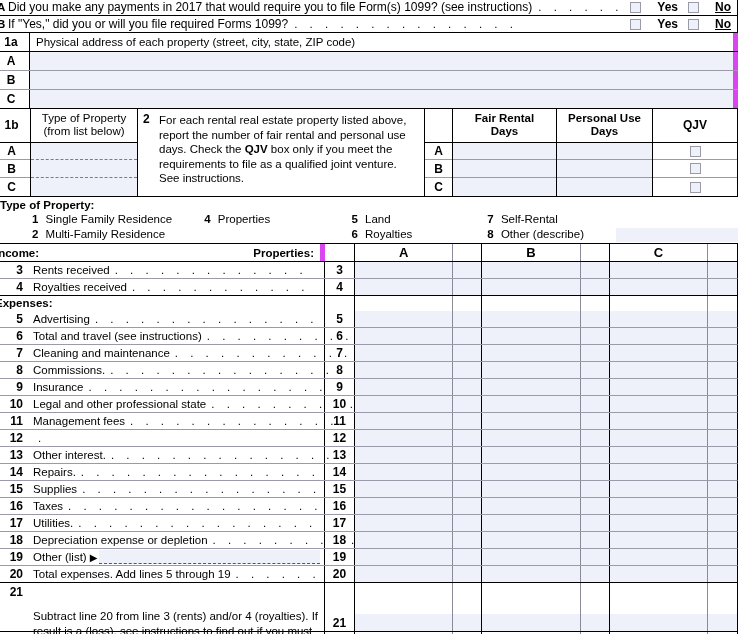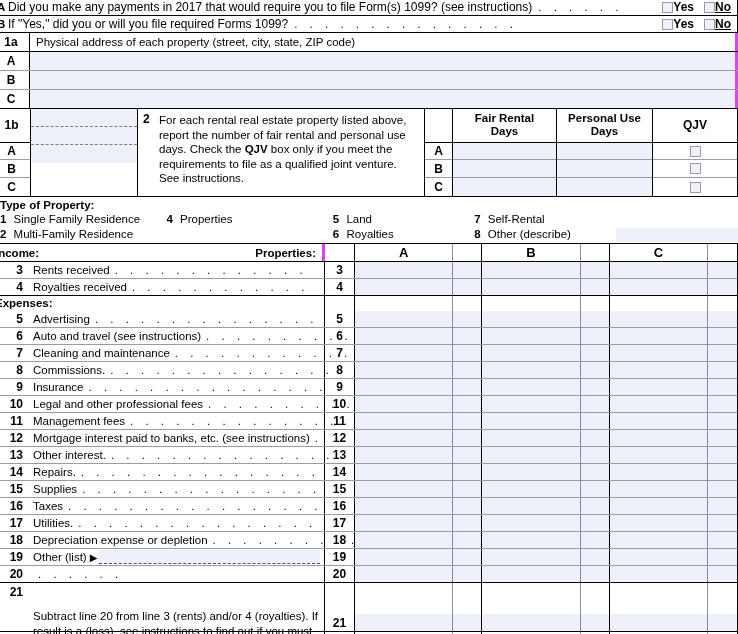--- a/index.html
+++ b/index.html
@@ -22,21 +22,21 @@
     width: 746px;
     background: #fff;
   }
 
   .fill { background: #eef0fa; }
 
   
   .row { display: flex; align-items: stretch; }
   .bt  { border-top: 1px solid #000; }
   .bb  { border-bottom: 1px solid #000; }
-  .br  { border-right: 3px solid #d946ef; }
+  .br  { border-right: 5px solid #d946ef; }
   .bl  { border-left: 1px solid #000; }
   .thinb { border-bottom: 1px solid #9a9aa8; }
 
   
   .ab-row {
     display: flex; align-items: center;
     height: 17px;
     padding-left: 4px;
     border-left: 1px solid #000;
     border-right: 1px solid #000;
@@ -44,21 +44,21 @@
   .ab-letter { font-weight: bold; font-size: 11.5px; width: 11px; }
   .ab-text { font-size: 12px; white-space: nowrap; }
   .leader { flex: 1; font-size: 11.5px; letter-spacing: 4.5px;
             overflow: hidden; white-space: nowrap; padding: 0 6px;
             color:#000; }
   .cb {
     width: 11px; height: 11px;
     border: 1px solid #9a9aa8; background: #eef0fa;
     display: inline-block; flex: none;
   }
-  .yn { font-weight: bold; font-size: 12px; margin: 0 10px 0 0; }
+  .yn { font-weight: bold; font-size: 12px; margin: 0 10px 0 16px; }
   .yn.last { margin-right: 6px; text-decoration: underline; }
 
   
   .num-cell {
     width: 38px; flex: none;
     display: flex; align-items: center; justify-content: center;
     font-weight: bold; font-size: 12px;
     border-right: 1px solid #000;
   }
   .addr-head { flex: 1; display: flex; align-items: center;
@@ -73,21 +73,21 @@
   .pud-col { width: 96px; flex: none; border-right: 1px solid #000; }
   .qjv-col { width: 84px; flex: none; }
 
   .ctr { display: flex; align-items: center; justify-content: center;
          text-align: center; }
 
   
   .legend { padding: 2px 0 1px 8px; }
   .legend-title { font-weight: bold; font-size: 11.5px; padding-bottom: 1px;}
   .legend-grid { display: flex; font-size: 11.5px; line-height: 15px; }
-  .legend-col { display: flex; flex-direction: column; }
+  .legend-col { display: flex; flex-direction: column; padding-left: 32px; }
   .legend-item { white-space: nowrap; }
   .legend-item b { font-weight: bold; margin-right: 4px; }
   .lc1 { width: 176px; }
   .lc2 { width: 176px; }
   .lc3 { width: 104px; }
   .lc4 { width: 150px; margin-left: 43px; }
   .other-fill { width: 122px; height: 14px; margin-top: 16px; }
 
   
   .desc-col { width: 332px; flex: none; border-right: 1px solid #000; }
@@ -170,20 +170,24 @@
   <div class="row bb" style="height:88px; border-left:1px solid #000; border-right:1px solid #000;">
 
     <div style="width:38px; flex:none; border-right:1px solid #000; display:flex; flex-direction:column;">
       <div class="ctr bb" style="height:34px; font-weight:bold; font-size:12px;">1b</div>
       <div class="ctr thinb" style="height:18px; font-weight:bold; font-size:12px;">A</div>
       <div class="ctr thinb" style="height:18px; font-weight:bold; font-size:12px;">B</div>
       <div class="ctr" style="height:18px; font-weight:bold; font-size:12px;">C</div>
     </div>
 
     <div class="prop-type-col" style="display:flex; flex-direction:column;">
+      <div class="ctr bb" style="height:34px; flex-direction:column; font-size:11.5px; line-height:13px;">
+        <span>Type of Property</span>
+        <span>(from list below)</span>
+      </div>
       <div class="fill dotted-sep" style="height:18px;"></div>
       <div class="fill dotted-sep" style="height:18px;"></div>
       <div class="fill" style="height:18px;"></div>
     </div>
 
     <div class="instr-col" style="display:flex; padding:3px 0 0 5px;">
       <div style="width:16px; flex:none; font-weight:bold; font-size:12px;">2</div>
       <div class="multiline">For each rental real estate property listed above, report the number of fair rental and personal use days. Check the <b>QJV</b> box only if you meet the requirements to file as a qualified joint venture. See instructions.</div>
     </div>
 
@@ -347,21 +351,21 @@
           <div class="m-dollars fill"></div>
           <div class="m-cents fill"></div>
           <div class="m-dollars fill"></div>
           <div class="m-cents nolast fill"></div>
         </div>
       </div>
       <div class="row itemrow thinb" style="border-left: 1px solid rgb(0, 0, 0); border-right: 1px solid rgb(0, 0, 0);">
         <div class="desc-col" style="display:flex;">
           <div class="itemnum">6</div>
           <div class="itemtext">
-            <span>Auto and travel (see instructions)</span>
+            <span>Total and travel (see instructions)</span>
             <span class="dots">. . . . . . . . . . .</span>
           </div>
         </div>
         <div class="lineno-col">6</div>
         <div class="money">
           <div class="m-dollars fill"></div>
           <div class="m-cents fill"></div>
           <div class="m-dollars fill"></div>
           <div class="m-cents fill"></div>
           <div class="m-dollars fill"></div>
@@ -419,21 +423,21 @@
           <div class="m-dollars fill"></div>
           <div class="m-cents fill"></div>
           <div class="m-dollars fill"></div>
           <div class="m-cents nolast fill"></div>
         </div>
       </div>
       <div class="row itemrow thinb" style="border-left: 1px solid rgb(0, 0, 0); border-right: 1px solid rgb(0, 0, 0);">
         <div class="desc-col" style="display:flex;">
           <div class="itemnum">10</div>
           <div class="itemtext">
-            <span>Legal and other professional fees</span>
+            <span>Legal and other professional state</span>
             <span class="dots">. . . . . . . . . . .</span>
           </div>
         </div>
         <div class="lineno-col">10</div>
         <div class="money">
           <div class="m-dollars fill"></div>
           <div class="m-cents fill"></div>
           <div class="m-dollars fill"></div>
           <div class="m-cents fill"></div>
           <div class="m-dollars fill"></div>
@@ -455,21 +459,20 @@
           <div class="m-dollars fill"></div>
           <div class="m-cents fill"></div>
           <div class="m-dollars fill"></div>
           <div class="m-cents nolast fill"></div>
         </div>
       </div>
       <div class="row itemrow thinb" style="border-left: 1px solid rgb(0, 0, 0); border-right: 1px solid rgb(0, 0, 0);">
         <div class="desc-col" style="display:flex;">
           <div class="itemnum">12</div>
           <div class="itemtext">
-            <span>Mortgage interest paid to banks, etc. (see instructions)</span>
             <span class="dots">.</span>
           </div>
         </div>
         <div class="lineno-col">12</div>
         <div class="money">
           <div class="m-dollars fill"></div>
           <div class="m-cents fill"></div>
           <div class="m-dollars fill"></div>
           <div class="m-cents fill"></div>
           <div class="m-dollars fill"></div>
@@ -603,20 +606,21 @@
       <div class="m-cents fill"></div>
       <div class="m-dollars fill"></div>
       <div class="m-cents nolast fill"></div>
     </div>
   </div>
 
   <div class="row itemrow bb" style="border-left:1px solid #000; border-right:1px solid #000;">
     <div class="desc-col" style="display:flex;">
       <div class="itemnum">20</div>
       <div class="itemtext">
+        <span>Total expenses. Add lines 5 through 19</span>
         <span class="dots">. . . . . .</span>
       </div>
     </div>
     <div class="lineno-col">20</div>
     <div class="money">
       <div class="m-dollars fill"></div>
       <div class="m-cents fill"></div>
       <div class="m-dollars fill"></div>
       <div class="m-cents fill"></div>
       <div class="m-dollars fill"></div>

